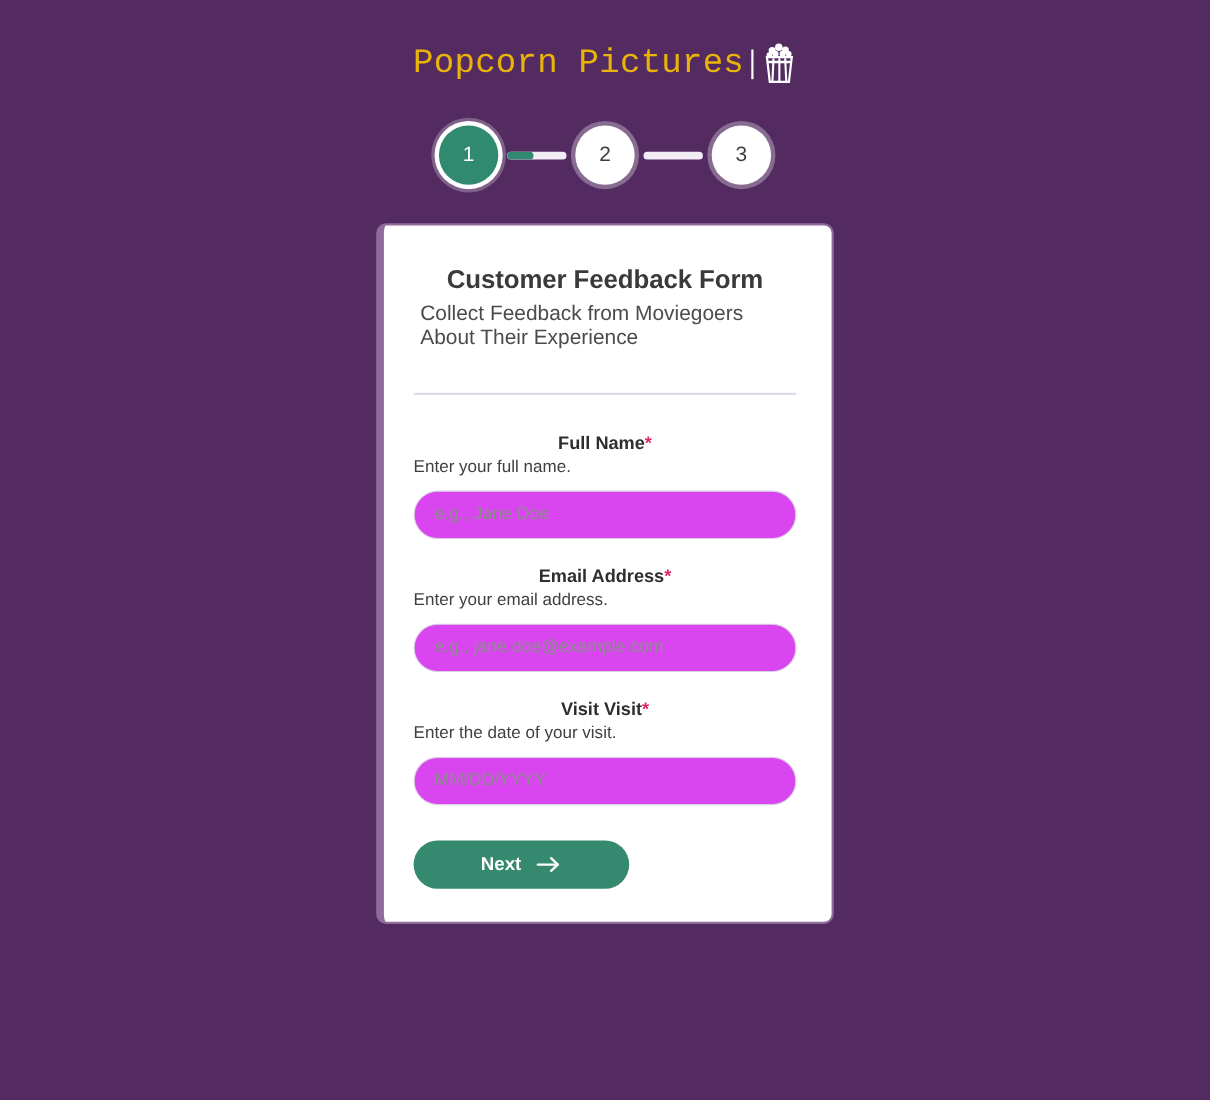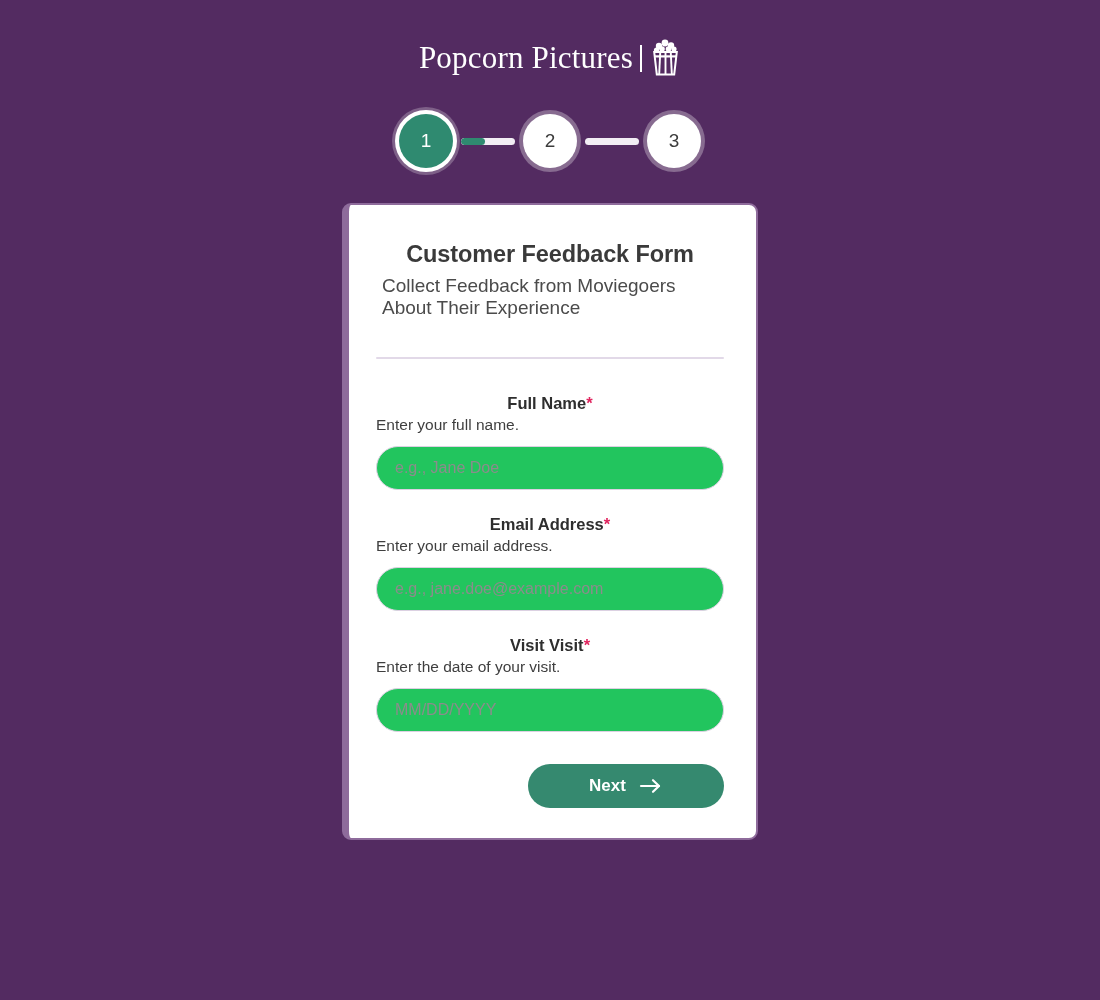--- a/index.html
+++ b/index.html
@@ -29,23 +29,23 @@
   
   .brand {
     margin-top: 33px;
     display: flex;
     align-items: center;
     justify-content: center;
     gap: 0px;
     height: 48px;
   }
   .brand-name {
-    font-family: Liberation Serif, serif;
+    font-family: Liberation Mono, monospace;
     font-size: 31px;
-    color: #ffffff;
+    color: #eab308;
     letter-spacing: 0.2px;
     line-height: 1;
     text-align: right;
   }
   .brand-divider {
     display: inline-block;
     width: 2px;
     height: 27px;
     background: #FFFFFF;
     margin: 0 9px 0 7px;
@@ -166,35 +166,35 @@
     font-size: 15.5px;
     color: #3F3F3F;
     margin-top: 2px;
     line-height: 1.25;
   }
   .field-input {
     margin-top: 11px;
     width: 100%;
     height: 44px;
     border-radius: 22px;
-    background: #22c55e;
+    background: #d946ef;
     border: 1px solid #DCD1E2;
     padding: 0 18px;
     font-family: "Liberation Sans", sans-serif;
     font-size: 16px;
     color: #3A3A3A;
     outline: none;
   }
   .field-input::placeholder { color: #8C8C8C; }
 
   
   .card-footer {
     margin-top: 32px;
     display: flex;
-    justify-content: flex-end;
+    justify-content: flex-start;
   }
   .next-button {
     background: #35896F;
     color: #FFFFFF;
     border: none;
     border-radius: 24px;
     height: 44px;
     min-width: 196px;
     padding: 0 22px;
     font-family: "Liberation Sans", sans-serif;

